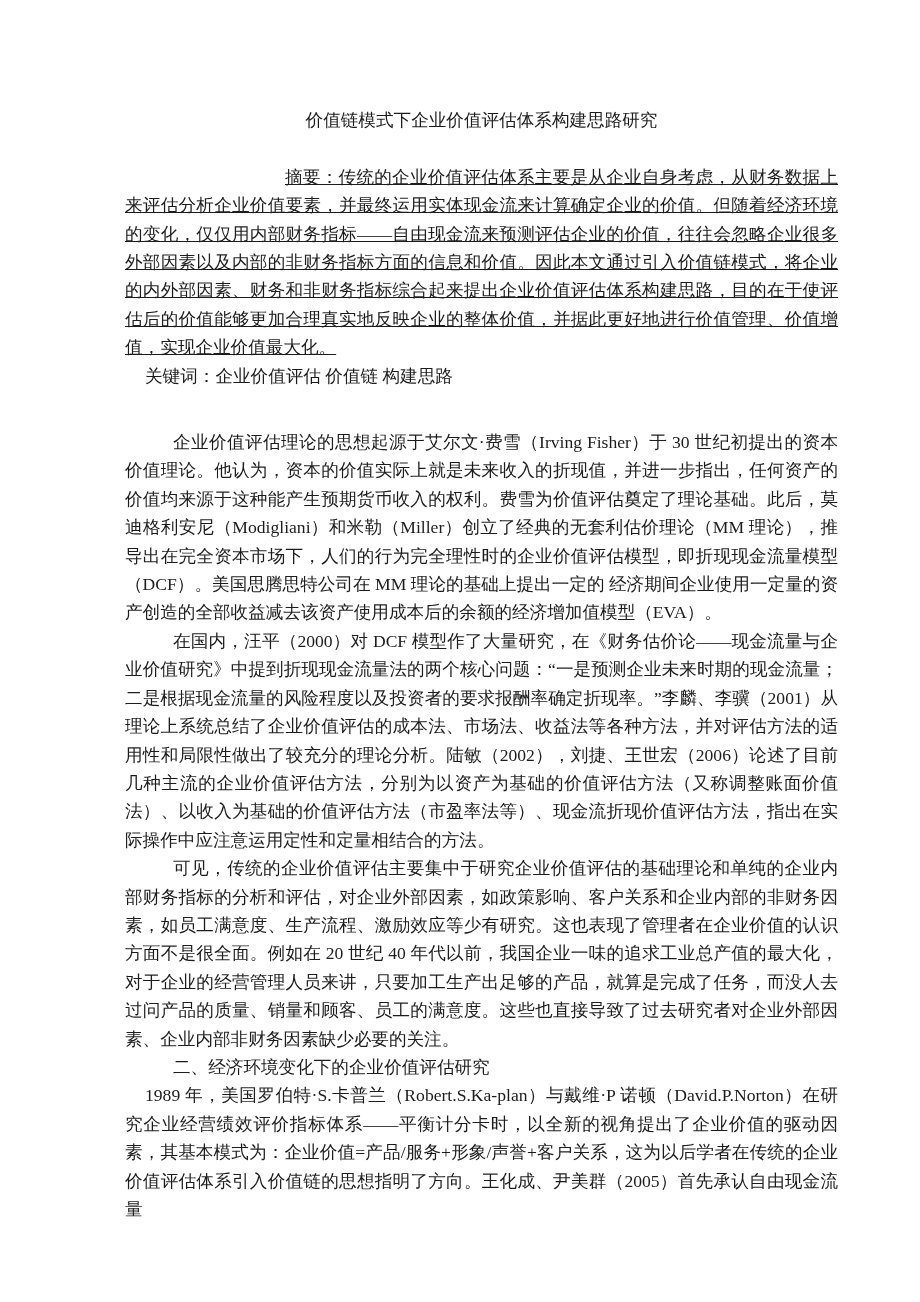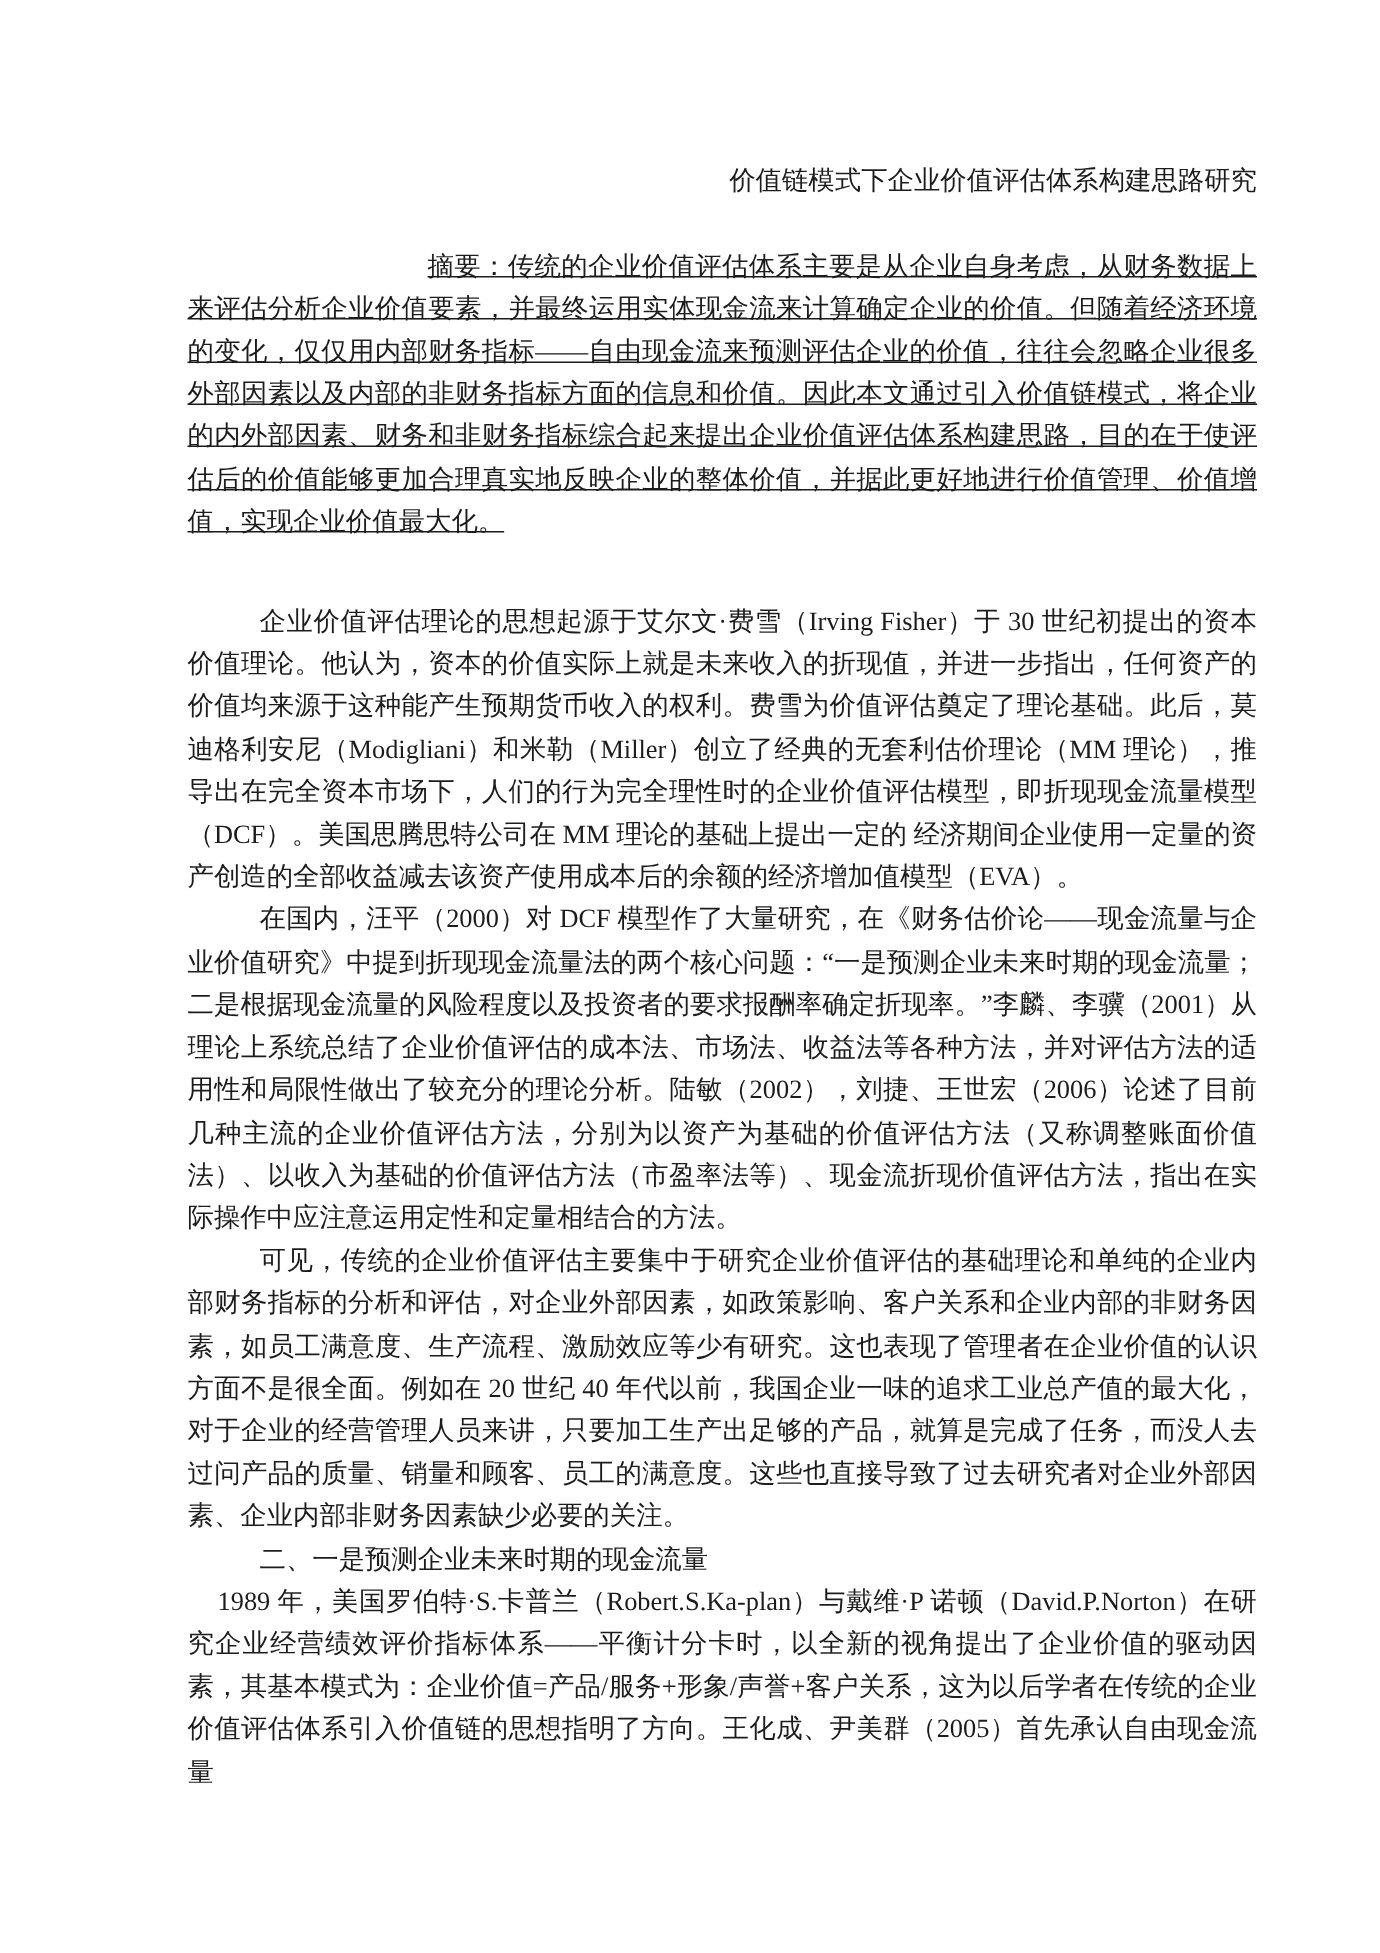--- a/index.html
+++ b/index.html
@@ -24,21 +24,21 @@
     font-size: 17.6px;
     line-height: 28.4px;
     text-align: justify;
     text-justify: inter-ideograph;
   }
   .content p {
     margin: 0;
     padding: 0;
   }
   .doc-title {
-    text-align: right;
+    text-align: center;
     text-indent: 0;
     margin-bottom: 28.4px !important;
   }
   .abstract {
     text-indent: 160px;
     text-decoration: underline;
   }
   .keywords {
     text-indent: 20px;
   }
@@ -58,29 +58,30 @@
 </head>
 <body>
 
 <div class="page">
   <div class="content">
 
     <p class="doc-title">价值链模式下企业价值评估体系构建思路研究</p>
 
     <p class="abstract">摘要：传统的企业价值评估体系主要是从企业自身考虑，从财务数据上来评估分析企业价值要素，并最终运用实体现金流来计算确定企业的价值。但随着经济环境的变化，仅仅用内部财务指标——自由现金流来预测评估企业的价值，往往会忽略企业很多外部因素以及内部的非财务指标方面的信息和价值。因此本文通过引入价值链模式，将企业的内外部因素、财务和非财务指标综合起来提出企业价值评估体系构建思路，目的在于使评估后的价值能够更加合理真实地反映企业的整体价值，并据此更好地进行价值管理、价值增值，实现企业价值最大化。</p>
 
+    <p class="keywords">关键词：企业价值评估  价值链  构建思路</p>
 
     <div class="section-gap"></div>
 
 
     <p class="para">企业价值评估理论的思想起源于艾尔文·费雪（Irving Fisher）于 30 世纪初提出的资本价值理论。他认为，资本的价值实际上就是未来收入的折现值，并进一步指出，任何资产的价值均来源于这种能产生预期货币收入的权利。费雪为价值评估奠定了理论基础。此后，莫迪格利安尼（Modigliani）和米勒（Miller）创立了经典的无套利估价理论（MM 理论），推导出在完全资本市场下，人们的行为完全理性时的企业价值评估模型，即折现现金流量模型（DCF）。美国思腾思特公司在 MM 理论的基础上提出一定的 经济期间企业使用一定量的资产创造的全部收益减去该资产使用成本后的余额的经济增加值模型（EVA）。</p>
 
     <p class="para">在国内，汪平（2000）对 DCF 模型作了大量研究，在《财务估价论——现金流量与企业价值研究》中提到折现现金流量法的两个核心问题：“一是预测企业未来时期的现金流量；二是根据现金流量的风险程度以及投资者的要求报酬率确定折现率。”李麟、李骥（2001）从理论上系统总结了企业价值评估的成本法、市场法、收益法等各种方法，并对评估方法的适用性和局限性做出了较充分的理论分析。陆敏（2002），刘捷、王世宏（2006）论述了目前几种主流的企业价值评估方法，分别为以资产为基础的价值评估方法（又称调整账面价值法）、以收入为基础的价值评估方法（市盈率法等）、现金流折现价值评估方法，指出在实际操作中应注意运用定性和定量相结合的方法。</p>
 
     <p class="para">可见，传统的企业价值评估主要集中于研究企业价值评估的基础理论和单纯的企业内部财务指标的分析和评估，对企业外部因素，如政策影响、客户关系和企业内部的非财务因素，如员工满意度、生产流程、激励效应等少有研究。这也表现了管理者在企业价值的认识方面不是很全面。例如在 20 世纪 40 年代以前，我国企业一味的追求工业总产值的最大化，对于企业的经营管理人员来讲，只要加工生产出足够的产品，就算是完成了任务，而没人去过问产品的质量、销量和顾客、员工的满意度。这些也直接导致了过去研究者对企业外部因素、企业内部非财务因素缺少必要的关注。</p>
 
-    <p class="sec-heading">二、一是预测企业未来时期的现金流量</p>
+    <p class="sec-heading">二、经济环境变化下的企业价值评估研究</p>
 
 
     <p class="para para-small-indent">1989 年，美国罗伯特·S.卡普兰（Robert.S.Ka-plan）与戴维·P 诺顿（David.P.Norton）在研究企业经营绩效评价指标体系——平衡计分卡时，以全新的视角提出了企业价值的驱动因素，其基本模式为：企业价值=产品/服务+形象/声誉+客户关系，这为以后学者在传统的企业价值评估体系引入价值链的思想指明了方向。王化成、尹美群（2005）首先承认自由现金流量</p>
 
   </div>
 </div>
 
 </body></html>

